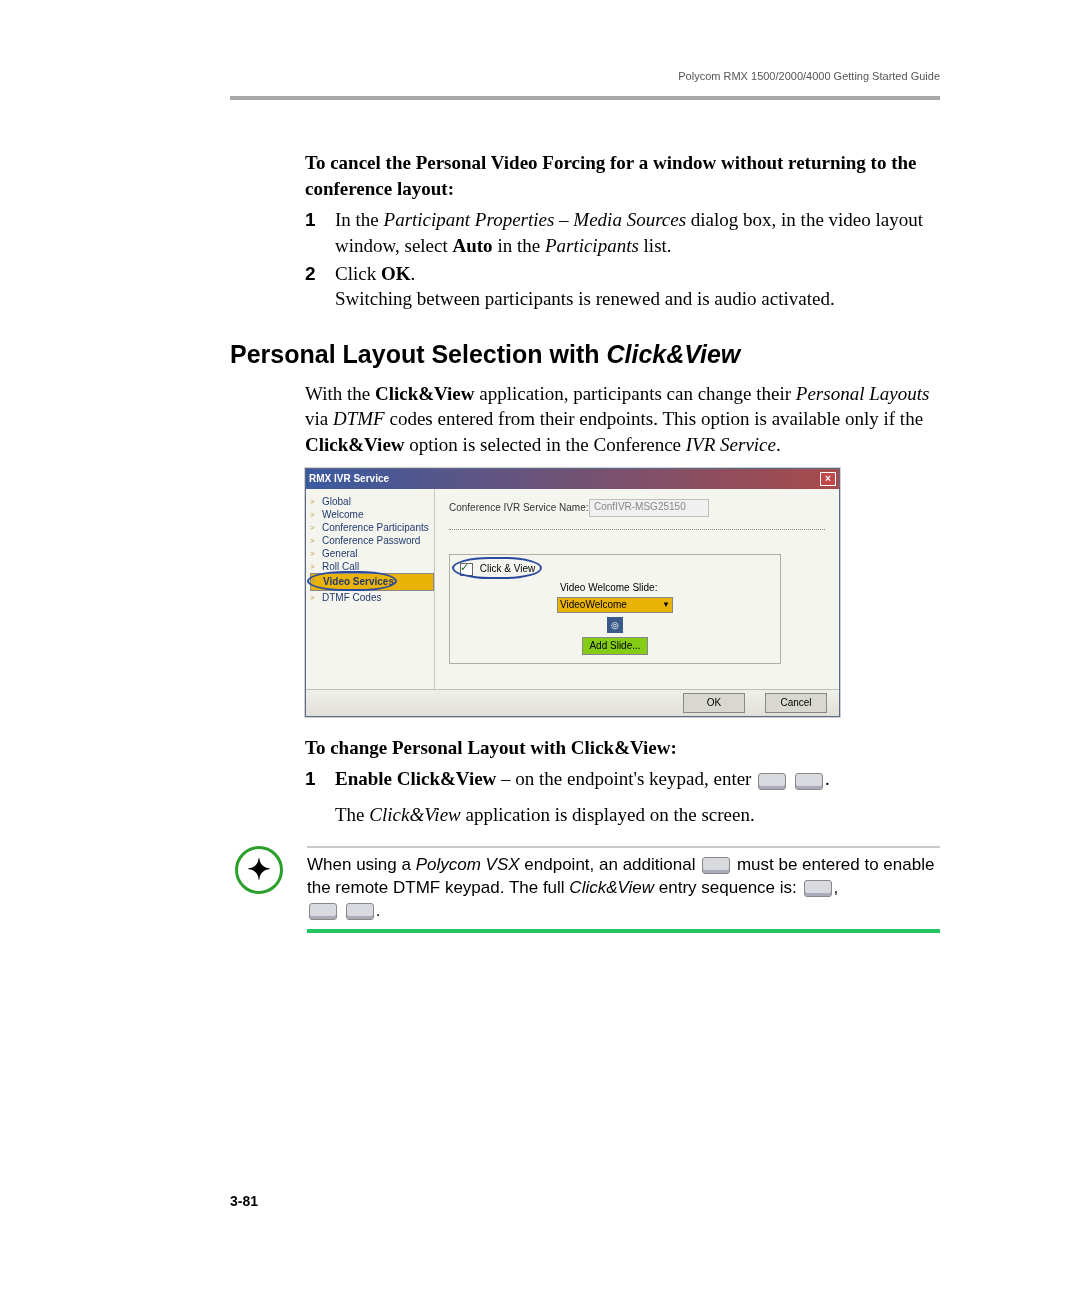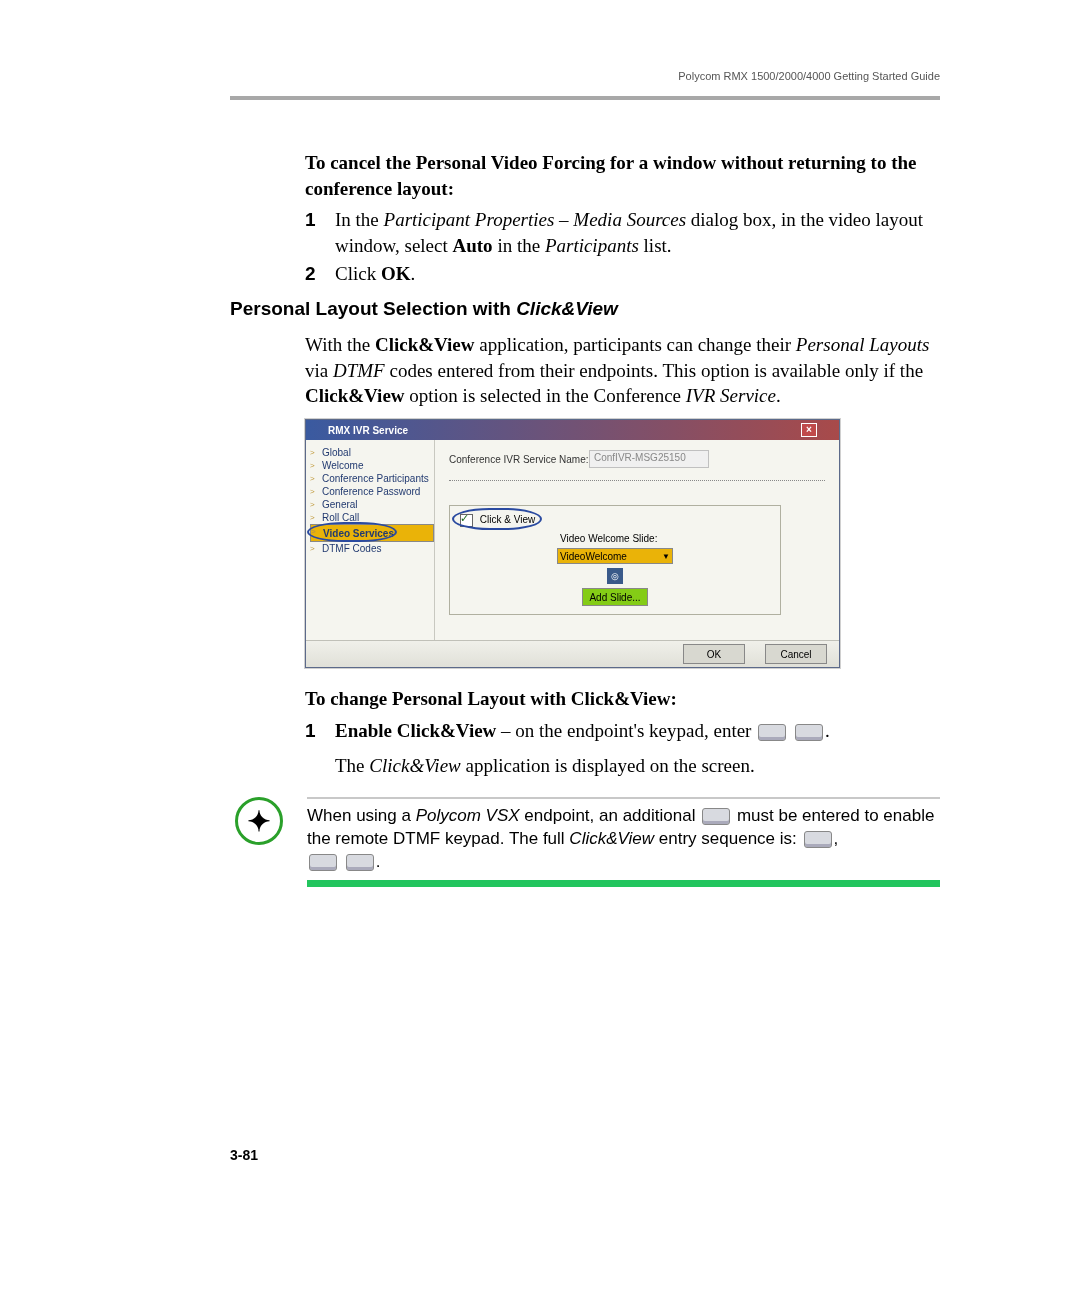--- a/index.html
+++ b/index.html
@@ -53,40 +53,40 @@
     font-weight: bold;
     width: 30px;
     flex: 0 0 30px;
   }
   .step .txt {
     flex: 1;
   }
   h2 {
     font-family: Arial, Helvetica, sans-serif;
     font-weight: bold;
-    font-size: 19px;
-    margin: 12px 0 12px 0;
+    font-size: 25px;
+    margin: 28px 0 12px 0;
   }
   h2 .ci { font-style: italic; }
 
   
   .dlg {
     width: 533px;
     margin: 10px 0 18px 0;
     border: 1px solid #5c6a8a;
     font-family: Arial, Helvetica, sans-serif;
     font-size: 10px;
     box-shadow: 0 0 0 1px #d0d0d0;
   }
   .dlg-title {
     background: linear-gradient(#0a3a8a, #5c7dc0 50%, #8a2a2a 50%, #b04a4a);
     background: linear-gradient(to right, #3a5aa0, #a84a4a);
     color: #fff;
     font-weight: bold;
-    padding: 2px 22px;
+    padding: 2px 3px;
     display: flex;
     justify-content: space-between;
     align-items: center;
     height: 16px;
   }
   .dlg-title .close {
     width: 14px; height: 12px;
     background: #c04a4a;
     color: #fff;
     text-align: center;
@@ -214,21 +214,21 @@
     border-radius:50%;
     display:flex; align-items:center; justify-content:center;
     color:#000;
     font-size:28px;
     font-weight:bold;
     margin-right: 24px;
     flex: 0 0 42px;
   }
   .note-box {
     border-top:2px solid #c8c8c8;
-    border-bottom:7px solid #22c55e;
+    border-bottom:4px solid #22c55e;
     padding:6px 0;
     font-family: Arial, Helvetica, sans-serif;
     font-size:17px;
     line-height:1.35;
     flex:1;
   }
   .page-num {
     text-align:left;
     font-family: Arial, Helvetica, sans-serif;
     font-weight:bold;
@@ -251,20 +251,21 @@
       <div class="num">1</div>
       <div class="txt">
         <span>In the </span><span class="italic">Participant Properties – Media Sources</span><span> dialog box, in the video layout window, select </span><span class="bold">Auto</span><span> in the </span><span class="italic">Participants</span><span> list.</span>
       </div>
     </div>
 
     <div class="step">
       <div class="num">2</div>
       <div class="txt">
         <span>Click </span><span class="bold">OK</span><span>.</span><br>
+        <span>Switching between participants is renewed and is audio activated.</span>
       </div>
     </div>
 
     <h2 style="margin-left:-75px;">
       <span>Personal Layout Selection with </span><span class="ci">Click&amp;View</span>
     </h2>
 
     <p>
       <span>With the </span><span class="bold">Click&amp;View</span><span> application, participants can change their </span><span class="italic">Personal Layouts</span><span> via </span><span class="italic">DTMF</span><span> codes entered from their endpoints. This option is available only if the </span><span class="bold">Click&amp;View</span><span> option is selected in the Conference </span><span class="italic">IVR Service</span><span>.</span>
     </p>

